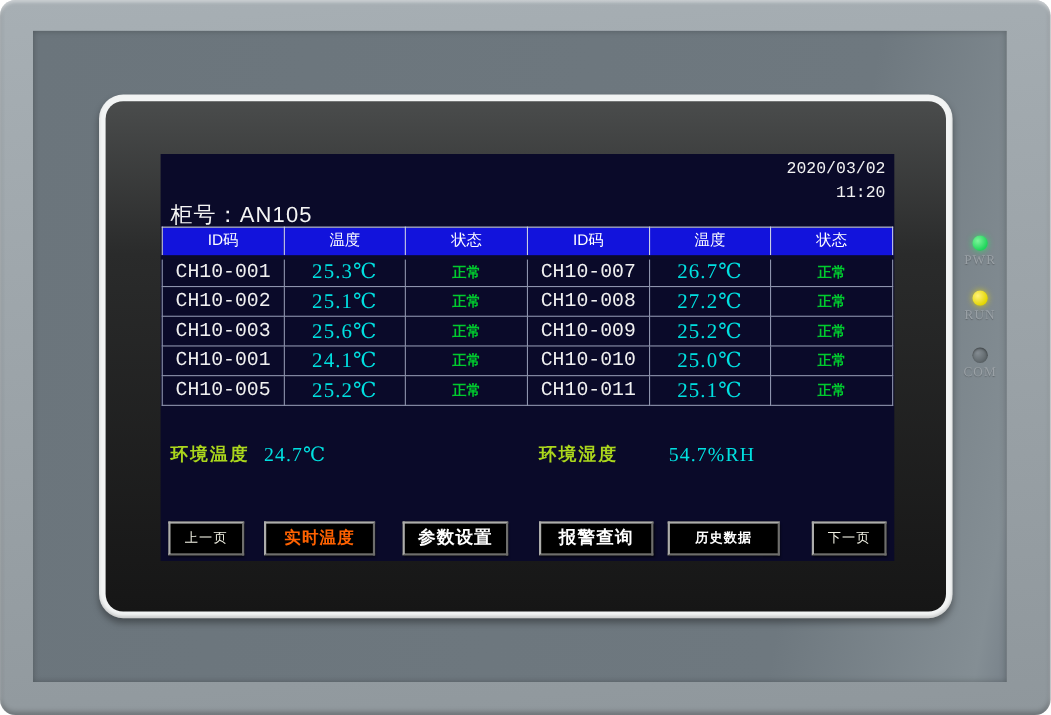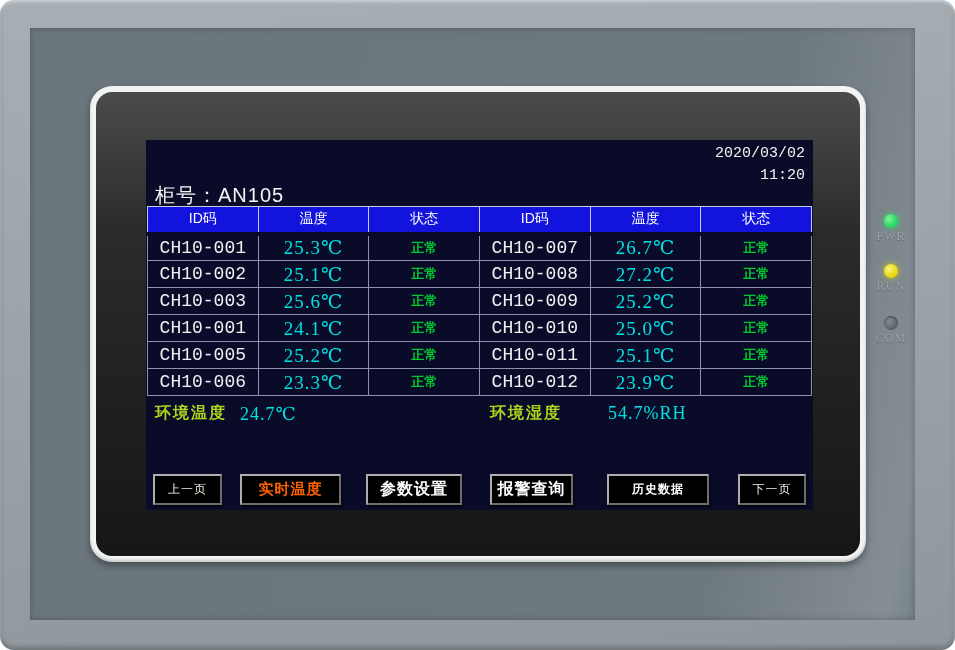--- a/index.html
+++ b/index.html
@@ -66,21 +66,21 @@
 
   .navbar { position:absolute; left:0; top:334px; width:667px; height:32px; }
   .nav-btn { position:absolute; top:0; height:31px; background:#000000;
          border:2px solid; border-color:#adadab #6e6e6c #6e6e6c #adadab;
          box-shadow:1px 2px 2px rgba(0,0,0,.6);
          color:#efefe2; display:flex; align-items:center; justify-content:center;
          font-size:12px; cursor:pointer; letter-spacing:1px; }
   .btn-prev     { left:7px;   width:69px; }
   .btn-realtime { left:94px;  width:101px; font-size:15px; font-weight:bold; color:#ff6200; }
   .btn-params   { left:220px; width:96px;  font-size:16px; font-weight:bold; color:#ffffff; }
-  .btn-alarm    { left:344px; width:83px;  font-size:16px; font-weight:bold; color:#ffffff; }
+  .btn-alarm    { left:344px; width:104px;  font-size:16px; font-weight:bold; color:#ffffff; }
   .btn-history  { left:461px; width:102px; font-size:12px; font-weight:bold; color:#ffffff; }
   .btn-next     { left:592px; width:68px; }
 </style>
 </head>
 <body>
 
 <div class="device">
   <div class="inner-panel"></div>
 
   <div class="screen-frame">
@@ -139,28 +139,20 @@
                 <td class="cell-status">正常</td>
               </tr>
               <tr>
                 <td class="cell-id">CH10-005</td>
                 <td class="cell-temp">25.2℃</td>
                 <td class="cell-status">正常</td>
                 <td class="cell-id">CH10-011</td>
                 <td class="cell-temp">25.1℃</td>
                 <td class="cell-status">正常</td>
               </tr>
-              <tr>
-                <td class="cell-id">CH10-006</td>
-                <td class="cell-temp">23.3℃</td>
-                <td class="cell-status">正常</td>
-                <td class="cell-id">CH10-012</td>
-                <td class="cell-temp">23.9℃</td>
-                <td class="cell-status">正常</td>
-              </tr>
             </tbody>
         </table>
 
         <div class="ambient">
           <span class="lab amb-temp-label">环境温度</span>
           <span class="val amb-temp-value">24.7℃</span>
           <span class="lab amb-hum-label">环境湿度</span>
           <span class="val amb-hum-value">54.7%RH</span>
         </div>
 

